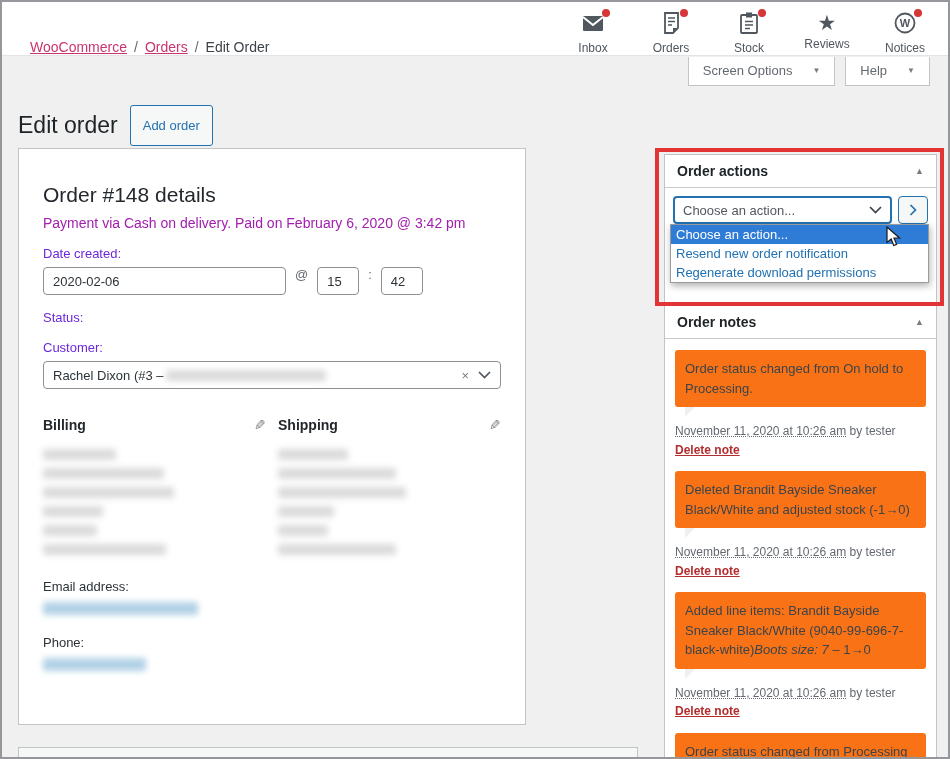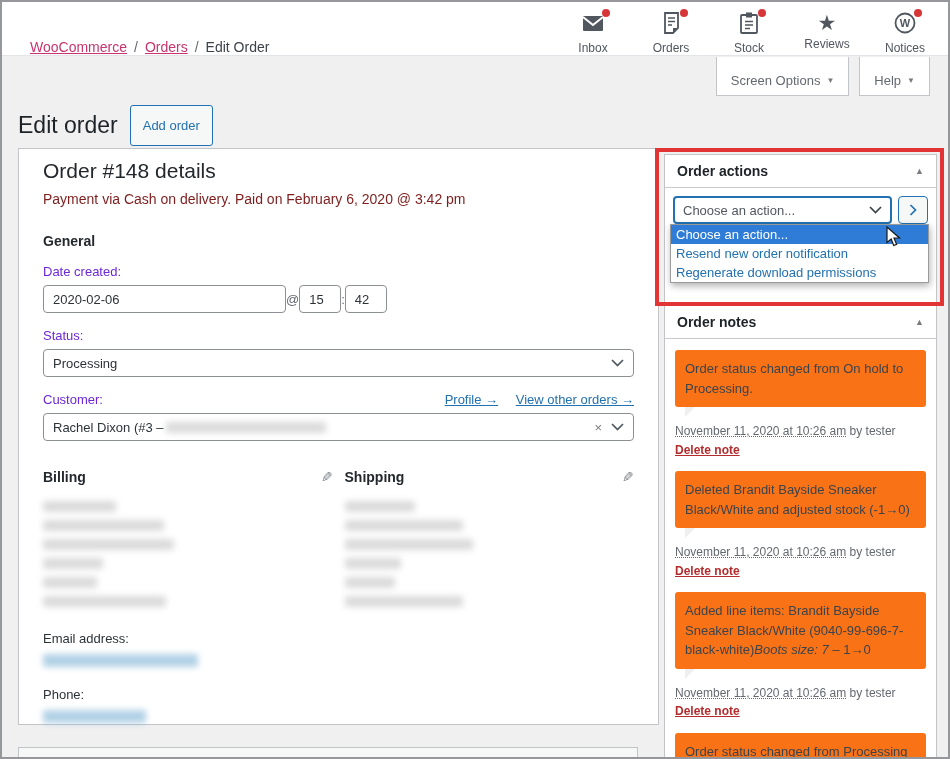--- a/index.html
+++ b/index.html
@@ -17,40 +17,40 @@
   .crumb-current { color:#3c434a; }
   .topicons { display:flex; gap:20px; padding:8px 14px 0 0; }
   .ticon { width:58px; text-align:center; cursor:pointer; }
   .ticon .ic { position:relative; display:inline-block; height:24px; }
   .ticon .dot { position:absolute; top:-2px; right:-5px; width:8px; height:8px; border-radius:50%; background:#d63638; }
   .ticon .lbl { font-size:12px; color:#50575e; margin-top:2px; }
   .star-glyph { font-size:21px; color:#50575e; line-height:24px; }
 
   
   .tabs { position:absolute; top:55px; right:18px; display:flex; gap:10px; z-index:2; }
-  .tab { background:#fff; border:1px solid #c3c4c7; border-top:none; padding:16px 14px 7px;
-         font-size:13px; color:#646970; display:flex; align-items:center; gap:6px; cursor:pointer; }
+  .tab { background:#fff; border:1px solid #c3c4c7; border-top:none; padding:6px 14px 7px;
+         font-size:13px; color:#646970; display:flex; align-items:center; gap:20px; cursor:pointer; }
   .tab .arrow { font-size:8px; color:#787c82; }
 
   
   .title-row { position:absolute; left:16px; top:103px; display:flex; align-items:center; gap:12px; }
   .page-title { font-size:23px; font-weight:400; color:#1d2327; }
   .add-btn { font-size:13px; color:#2271b1; background:#f6f7f7; border:1px solid #2271b1;
              border-radius:3px; padding:12px 12px; cursor:pointer; }
 
   
-  .left-panel { position:absolute; left:16px; top:146px; width:641px; height:577px;
-                background:#fff; border:1px solid #c3c4c7; padding:8px 24px; }
+  .left-panel { position:absolute; left:16px; top:146px; width:508px; height:577px;
+                background:#fff; border:1px solid #c3c4c7; padding:32px 24px; }
   .order-h2 { font-size:21px; font-weight:400; color:#23282d; margin-top:2px; }
-  .subtitle { font-size:14px; color:#7f1d1d; margin-top:8px; }
+  .subtitle { font-size:14px; color:#a21caf; margin-top:8px; }
   .section-h3 { font-size:14px; font-weight:700; color:#23282d; margin-top:26px; }
   .f-label { display:block; font-size:13px; color:#6d28d9; margin:15px 0 6px; }
   .ibox { height:28px; border:1px solid #8c8f94; border-radius:4px; background:#fff;
           font-size:13px; color:#2c3338; display:flex; align-items:center; padding:0 9px; }
-  .date-row { display:flex; align-items:center; }
+  .date-row { display:flex; align-items:flex-start; gap:9px; }
   .w-date { width:243px; } .w-time { width:42px; justify-content:flex-start; }
   .sym { font-size:13px; color:#646970; }
   .selbox { width:100%; justify-content:space-between; cursor:pointer; }
   .cust-row { display:flex; justify-content:space-between; align-items:baseline; margin-top:15px; }
   .cust-row .f-label { margin:0; }
   .mini-links { font-size:13px; }
   .mini-links span { color:#2271b1; text-decoration:underline; margin-left:14px; cursor:pointer; }
   .cust-sel { margin-top:6px; }
   .sel-right { display:flex; align-items:center; gap:9px; }
   .x-glyph { color:#787c82; font-size:13px; cursor:pointer; }
@@ -179,47 +179,34 @@
 
   <div class="title-row">
     <span class="page-title">Edit order</span>
     <button class="add-btn">Add order</button>
   </div>
 
   <div class="left-panel">
     <div class="order-h2">Order #148 details</div>
     <div class="subtitle">Payment via Cash on delivery. Paid on February 6, 2020 @ 3:42 pm</div>
 
-    <div class="section-h3">General</div>
 
     <span class="f-label">Date created:</span>
     <div class="date-row">
       <div class="ibox w-date">2020-02-06</div>
       <span class="sym">@</span>
       <div class="ibox w-time">15</div>
       <span class="sym">:</span>
       <div class="ibox w-time">42</div>
     </div>
 
     <span class="f-label">Status:</span>
-    <div class="ibox selbox">
-      <span>Processing</span>
-      <span>
-          <svg class="icn" width="13" height="8" viewBox="0 0 13 8">
-            <path d="M1 1 L6.5 6.5 L12 1" fill="none" stroke="#50575e" stroke-width="1.7"></path>
-          </svg>
-        </span>
-    </div>
 
     <div class="cust-row">
       <span class="f-label">Customer:</span>
-      <span class="mini-links">
-        <span>Profile →</span>
-        <span>View other orders →</span>
-      </span>
     </div>
     <div class="ibox selbox cust-sel">
       <span style="display:flex;align-items:center;gap:2px;">
         <span>Rachel Dixon (#3 – </span>
         <span class="redact" style="width:160px;margin:0;"></span>
       </span>
       <span class="sel-right">
         <span class="x-glyph">×</span>
         <span>
             <svg class="icn" width="13" height="8" viewBox="0 0 13 8">

